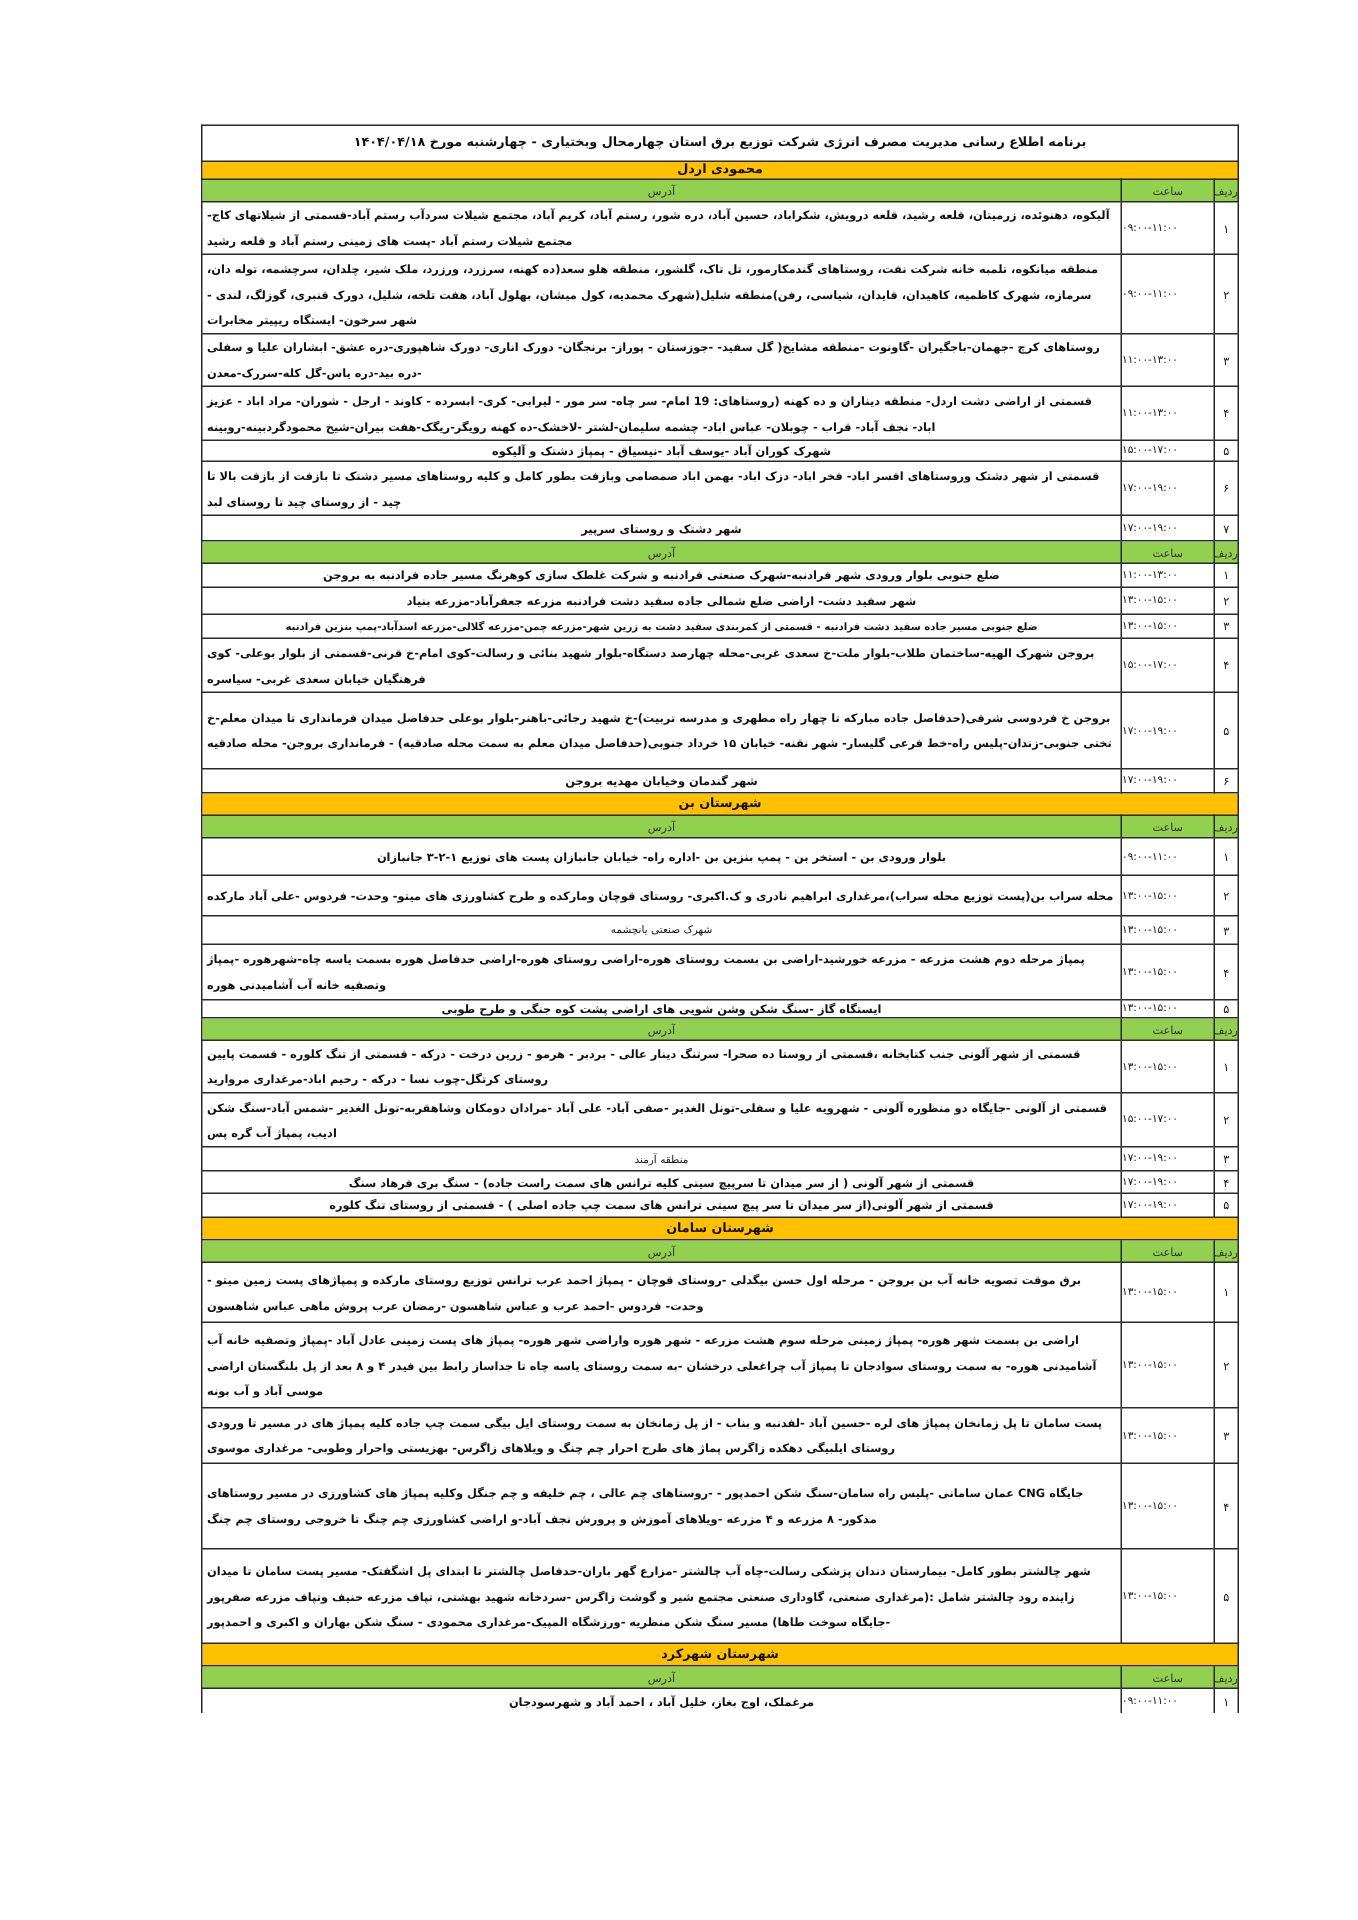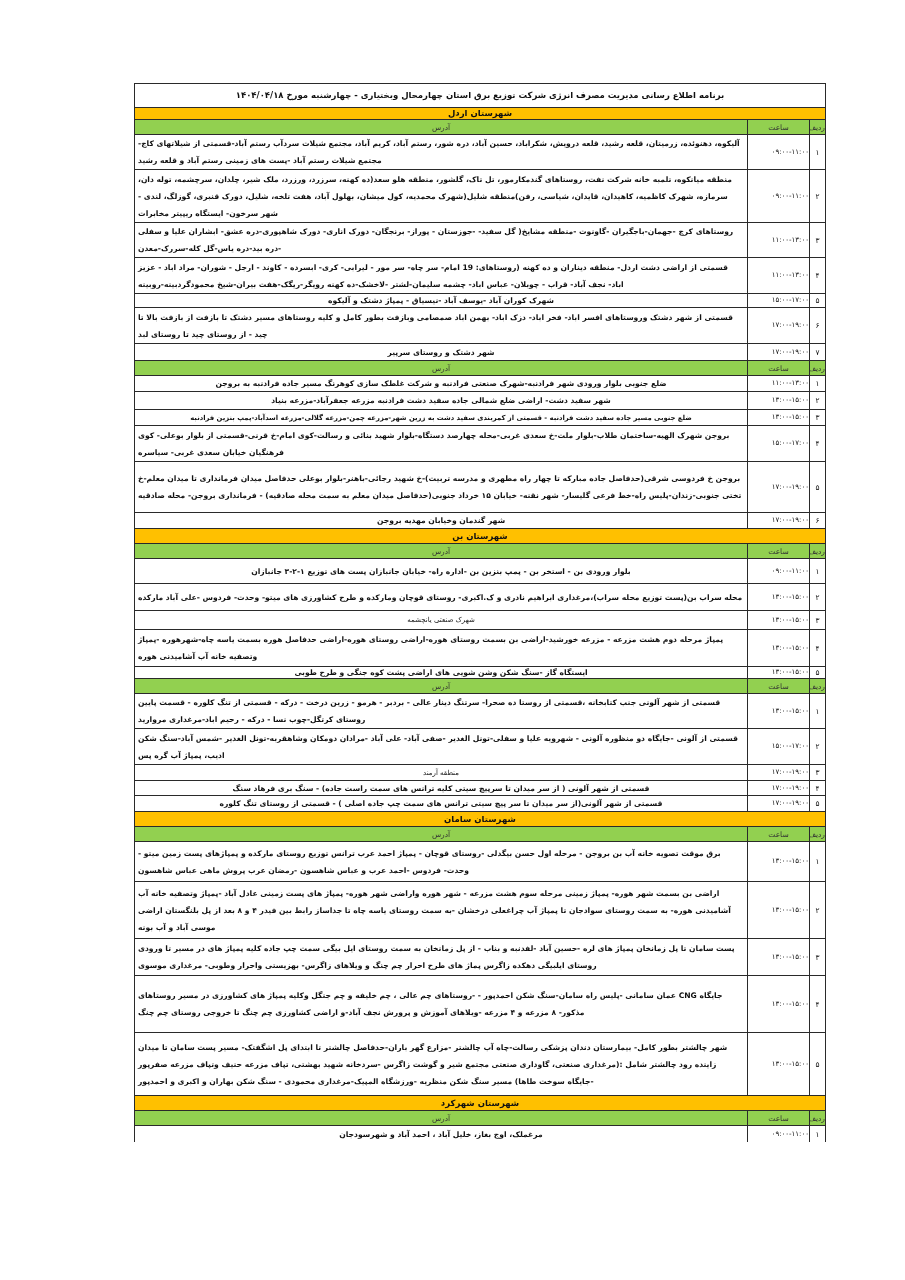--- a/index.html
+++ b/index.html
@@ -6,21 +6,21 @@
   body { width:905px; height:1280px; position:relative; overflow:hidden;
          font-family:"DejaVu Sans", sans-serif; color:#111; }
   #sheet { position:absolute; left:134px; top:83px; width:692px; direction:rtl; }
   table { border-collapse:collapse; width:692px; table-layout:fixed; }
   td { border:1px solid #2a2a2a; padding:0 3px; font-size:8px; line-height:11px;
        vertical-align:middle; overflow:hidden; }
   .title td { height:23px; text-align:center; font-size:8.5px; font-weight:bold; background:#fff; }
   .county td { background:#ffc000; text-align:center; font-weight:bold; font-size:8.5px; padding:0; }
   .colhdr td { background:#92d050; text-align:center; font-size:7.5px; color:#333; padding:0; }
   .num { width:13px; text-align:center; padding:0; font-size:7.5px; }
-  .time { width:56px; text-align:right; padding:0; font-size:7px; letter-spacing:0.2px; }
+  .time { width:56px; text-align:left; padding:0; font-size:7px; letter-spacing:0.2px; }
   .addr { text-align:left; font-weight:bold; font-size:7.6px; line-height:17px; }
   .addr.center { text-align:center; }
   .addr.small { font-size:6.8px;margin-left:12px; }
   .addr.light { font-weight:normal; font-size:7px; }
   .last td { border-bottom:none; }
 </style>
 </head>
 <body>
 
 <div id="sheet">
@@ -28,21 +28,21 @@
     <colgroup>
       <col style="width:16px">
         <col style="width:62px">
         <col>
     </colgroup>
     <tbody id="tbody">
       <tr class="title">
         <td colspan="3">برنامه اطلاع رسانی مدیریت مصرف انرژی شرکت توزیع برق استان چهارمحال وبختیاری - چهارشنبه مورخ ۱۴۰۴/۰۴/۱۸</td>
       </tr>
     <tr class="county">
-          <td colspan="3" style="height:11px">شهرستان اردل</td>
+          <td colspan="3" style="height:11px">محمودی اردل</td>
         </tr>
         <tr class="colhdr">
           <td class="num" style="height:14px">ردیف</td>
           <td class="time">ساعت</td>
           <td>آدرس</td>
         </tr>
         <tr>
           <td class="num" style="height:31px">۱</td>
           <td class="time">۰۹:۰۰-۱۱:۰۰</td>
           <td class="addr" style="line-height:17px">آلیکوه، دهنوئده، زرمیتان، قلعه رشید، قلعه درویش، شکراباد، حسین آباد، دره شور، رستم آباد، کریم آباد، مجتمع شیلات سردآب رستم آباد-قسمتی از شیلاتهای کاج-مجتمع شیلات رستم آباد -پست های زمینی رستم آباد و قلعه رشید</td>

